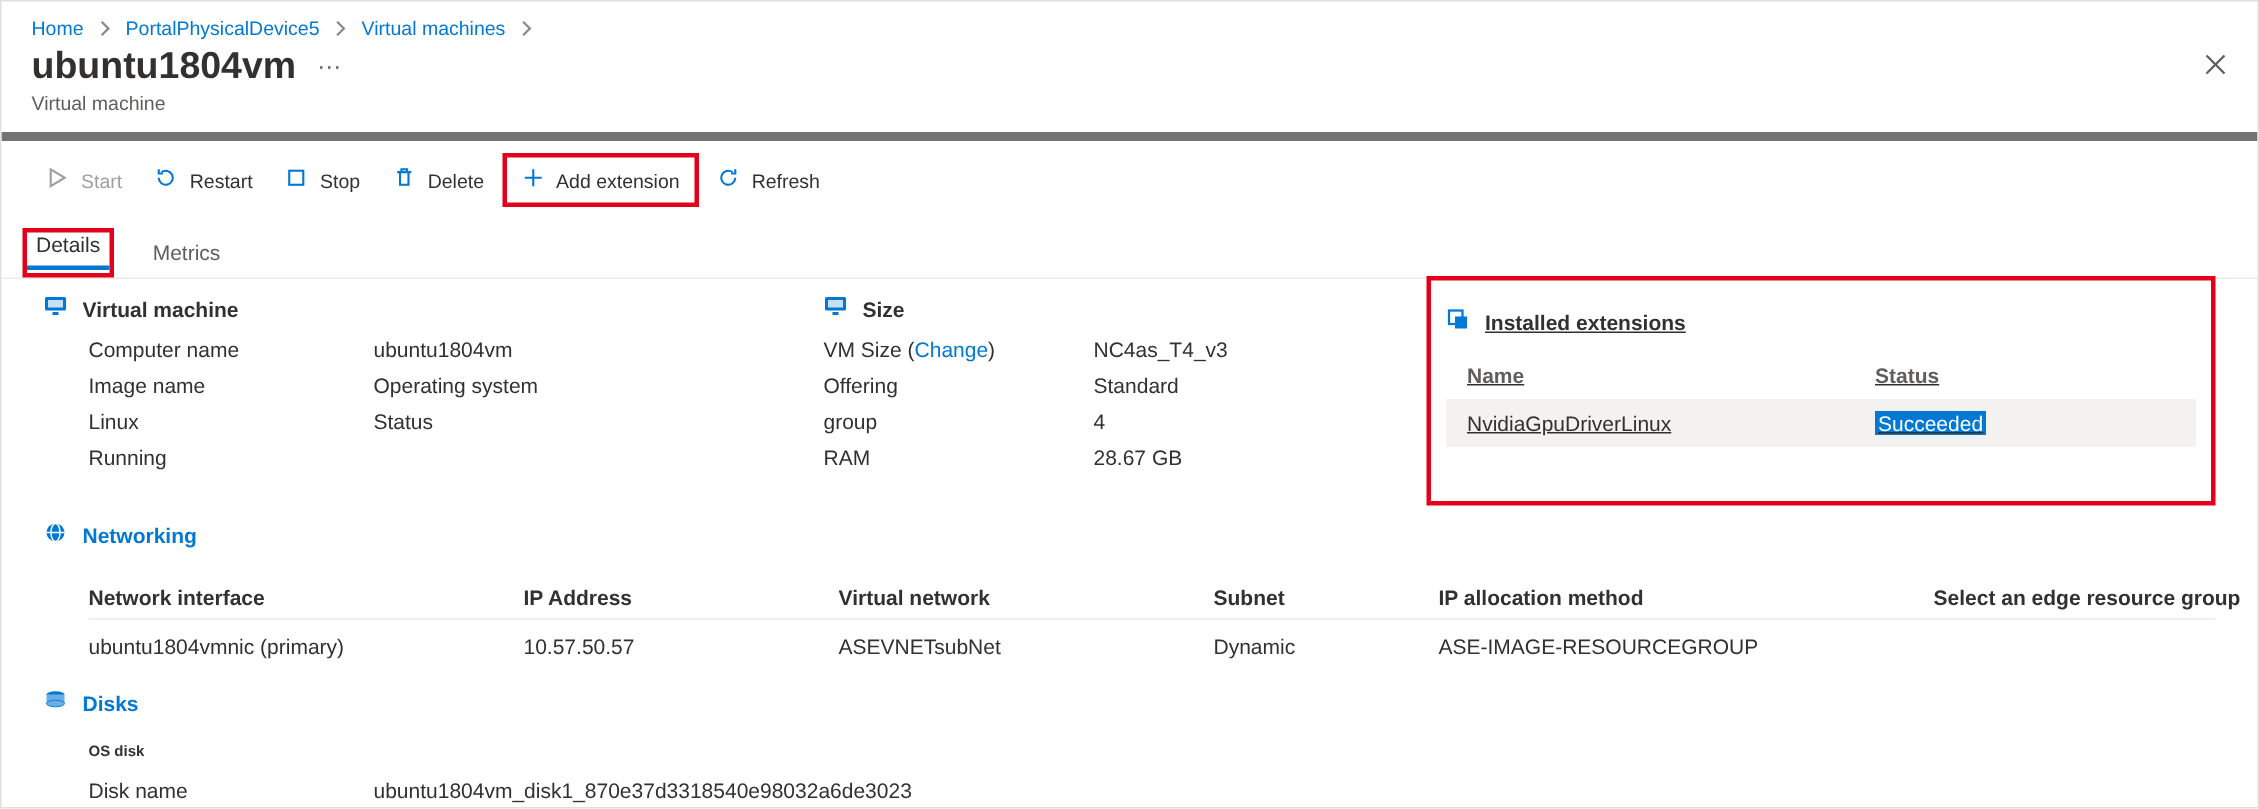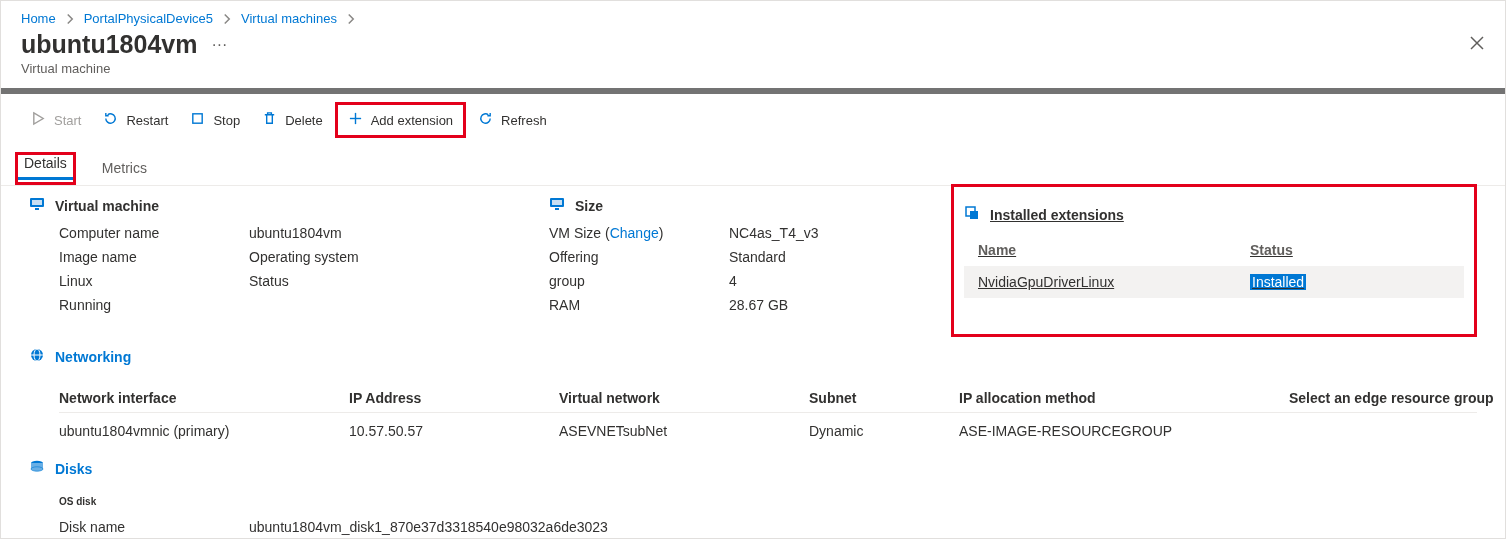--- a/index.html
+++ b/index.html
@@ -282,21 +282,21 @@
               </svg></span>
           <span>Installed extensions</span>
         </div>
         <div class="ext-table">
           <div class="ext-head">
             <div>Name</div>
             <div>Status</div>
           </div>
           <div class="ext-row">
             <div>NvidiaGpuDriverLinux</div>
-            <div><span class="status-sel">Installed</span></div>
+            <div><span class="status-sel">Succeeded</span></div>
           </div>
         </div>
       </div>
     </div>
   </div>
 
   <div class="sect-head link" style="margin-top:10px;">
     <span><svg viewBox="0 0 16 16">
           <circle cx="8" cy="8" r="6" fill="#0078d4"></circle>
           <ellipse cx="8" cy="8" rx="3" ry="6" fill="none" stroke="#fff"></ellipse>

